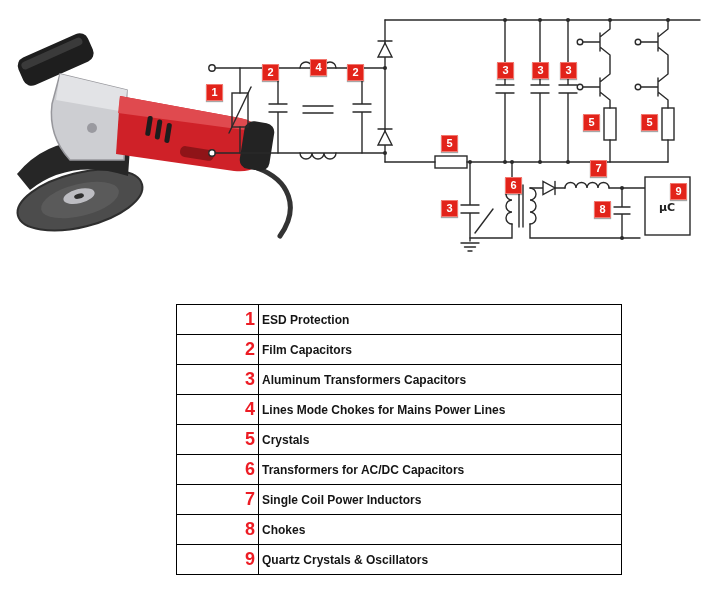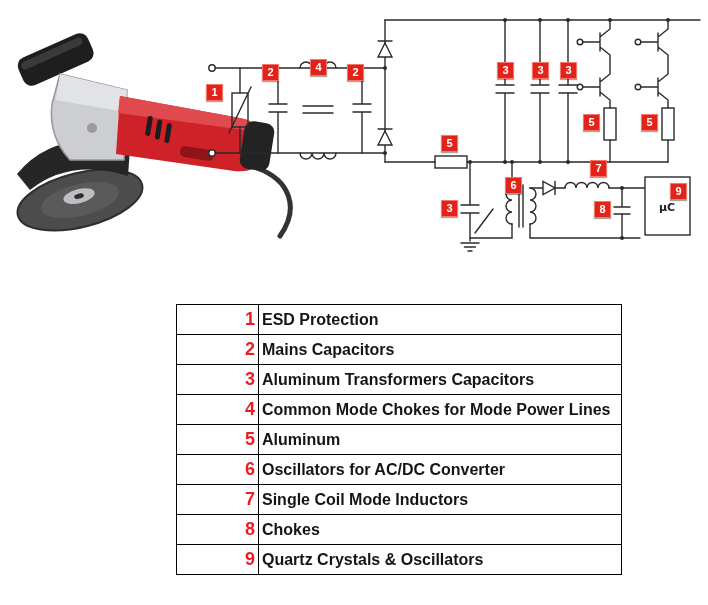--- a/index.html
+++ b/index.html
@@ -7,21 +7,21 @@
           font-family:"Liberation Sans",sans-serif;}
   svg{display:block;}
   .marker{position:absolute;width:17px;height:17px;background:#e2231a;color:#fff;
           font:bold 11px/17px "Liberation Sans",sans-serif;text-align:center;
           box-shadow:inset 0 0 0 1px #f2776f, 0 1px 1px rgba(0,0,0,.35);}
   table.legend{position:absolute;left:176px;top:304px;width:446px;border-collapse:collapse;
           table-layout:fixed;background:#fff;}
   table.legend td{border:1px solid #000;height:29px;padding:0;vertical-align:middle;}
   table.legend td.num{width:78px;text-align:right;padding-right:3px;color:#ed1c24;
           font-size:18px;font-weight:bold;}
-  table.legend td.lbl{padding-left:3px;font-size:16px;font-weight:bold;color:#151515;}
+  table.legend td.lbl{padding-left:3px;font-size:12px;font-weight:bold;color:#151515;}
 </style>
 </head>
 <body>
 
 <div class="canvas">
 
   <svg style="position:absolute;left:2px;top:8px" width="300" height="265" viewBox="0 0 300 265">
     <path d="M255,160 C288,172 298,200 278,228" stroke="#333" stroke-width="5" fill="none" stroke-linecap="round"></path>
     <g transform="rotate(-14 78 192)">
       <ellipse cx="78" cy="192" rx="64" ry="27" fill="#4c4c4c" stroke="#2e2e2e" stroke-width="2"></ellipse>
@@ -152,41 +152,41 @@
   </div>
 
   <table class="legend">
     <tbody>
       <tr>
         <td class="num">1</td>
         <td class="lbl">ESD Protection</td>
       </tr>
       <tr>
         <td class="num">2</td>
-        <td class="lbl">Mains Capacitors</td>
+        <td class="lbl">Film Capacitors</td>
       </tr>
       <tr>
         <td class="num">3</td>
         <td class="lbl">Aluminum Transformers Capacitors</td>
       </tr>
       <tr>
         <td class="num">4</td>
-        <td class="lbl">Common Mode Chokes for Mode Power Lines</td>
+        <td class="lbl">Lines Mode Chokes for Mains Power Lines</td>
       </tr>
       <tr>
         <td class="num">5</td>
-        <td class="lbl">Aluminum</td>
+        <td class="lbl">Crystals</td>
       </tr>
       <tr>
         <td class="num">6</td>
-        <td class="lbl">Oscillators for AC/DC Converter</td>
+        <td class="lbl">Transformers for AC/DC Capacitors</td>
       </tr>
       <tr>
         <td class="num">7</td>
-        <td class="lbl">Single Coil Mode Inductors</td>
+        <td class="lbl">Single Coil Power Inductors</td>
       </tr>
       <tr>
         <td class="num">8</td>
         <td class="lbl">Chokes</td>
       </tr>
       <tr>
         <td class="num">9</td>
         <td class="lbl">Quartz Crystals &amp; Oscillators</td>
       </tr>
     </tbody>

